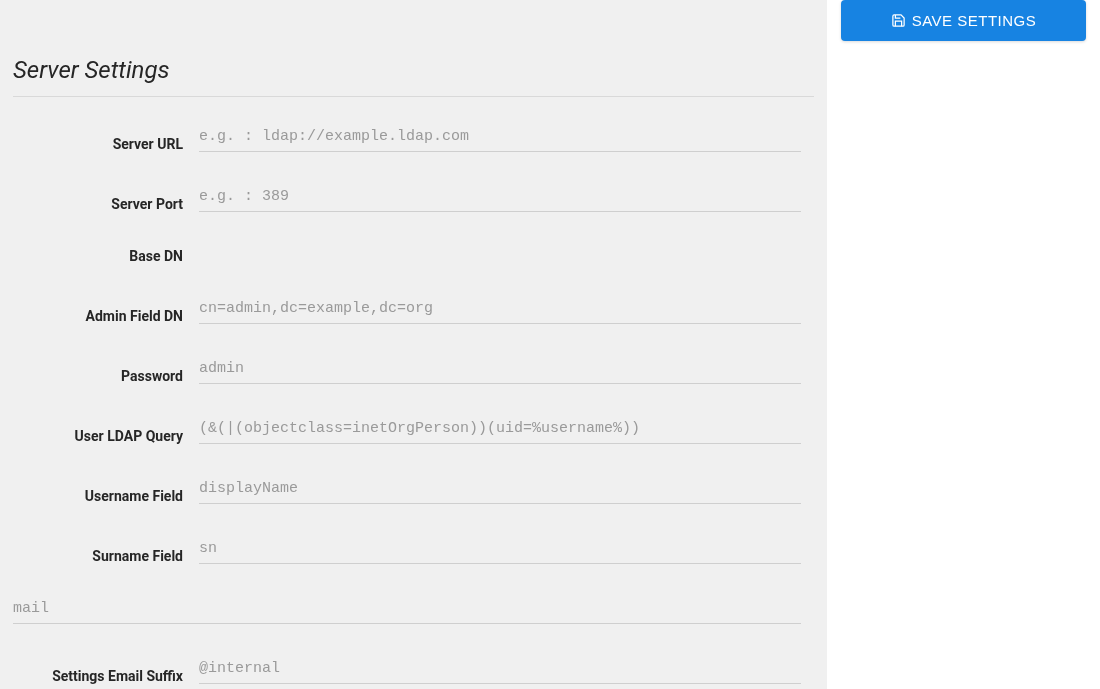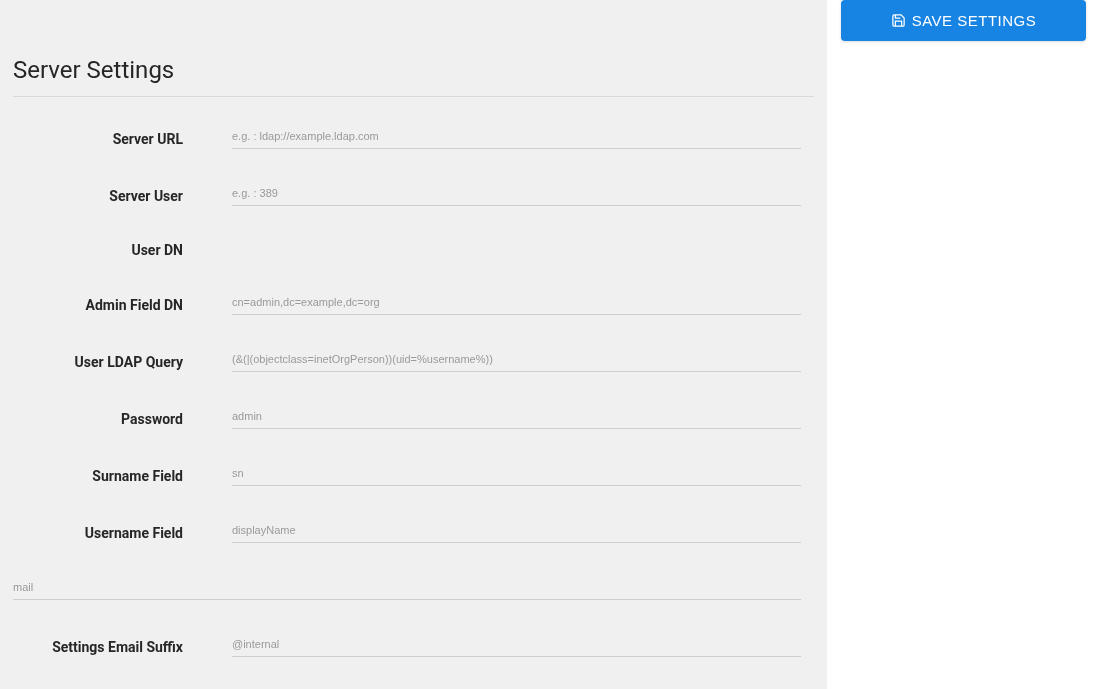--- a/index.html
+++ b/index.html
@@ -49,34 +49,34 @@
     .save-icon svg {
       width: 15px;
       height: 15px;
       display: block;
     }
     .section-title {
       font-size: 24px;
       font-weight: 400;
       color: #262626;
       padding: 56px 0 12px 13px;
+      font-style: italic;
     }
     .divider {
       height: 1px;
       background: #d9d9d9;
       margin: 0 13px 28px 13px;
     }
     .form {
       padding: 0 26px 0 13px;
     }
     .field-row {
       display: flex;
-      align-items: center;
+      align-items: flex-end;
       margin-bottom: 33px;
-      gap: 33px;
     }
     .field-row:last-child {
       margin-bottom: 0;
     }
     .field-label {
       width: 186px;
       text-align: right;
       padding-right: 16px;
       font-size: 14px;
       font-weight: 700;
@@ -84,25 +84,25 @@
       padding-top: 3px;
     }
     .field-input-wrap {
       flex: 1;
     }
     .field-input {
       width: 100%;
       border: none;
       border-bottom: 1px solid #cfcfcf;
       background: transparent;
-      font-size: 11px;
+      font-size: 15px;
       color: #a16207;
       padding: 2px 0 6px 0;
       outline: none;
-      font-family: Liberation Sans, sans-serif;
+      font-family: Liberation Mono, monospace;
     }
     .field-input::placeholder {
       color: #9a9a9a;
     }
   </style>
 </head>
 <body>
 
 <div class="container">
   <div class="main-panel">
@@ -112,62 +112,62 @@
     <div class="form">
 
       <div class="field-row">
         <div class="field-label">Server URL</div>
         <div class="field-input-wrap">
           <input class="field-input" type="text" placeholder="e.g. : ldap://example.ldap.com" style="">
         </div>
       </div>
 
       <div class="field-row">
-        <div class="field-label">Server User</div>
+        <div class="field-label">Server Port</div>
         <div class="field-input-wrap">
           <input class="field-input" type="text" placeholder="e.g. : 389" style="">
         </div>
       </div>
 
       <div class="field-row">
-        <div class="field-label">User DN</div>
+        <div class="field-label">Base DN</div>
       </div>
 
       <div class="field-row">
         <div class="field-label">Admin Field DN</div>
         <div class="field-input-wrap">
           <input class="field-input" type="text" placeholder="cn=admin,dc=example,dc=org" style="">
+        </div>
+      </div>
+
+      <div class="field-row">
+        <div class="field-label">Password</div>
+        <div class="field-input-wrap">
+          <input class="field-input" type="text" placeholder="admin" style="">
         </div>
       </div>
 
       <div class="field-row">
         <div class="field-label">User LDAP Query</div>
         <div class="field-input-wrap">
           <input class="field-input" type="text" placeholder="(&amp;(|(objectclass=inetOrgPerson))(uid=%username%))" style="">
         </div>
       </div>
 
       <div class="field-row">
-        <div class="field-label">Password</div>
+        <div class="field-label">Username Field</div>
         <div class="field-input-wrap">
-          <input class="field-input" type="text" placeholder="admin" style="">
+          <input class="field-input" type="text" placeholder="displayName" style="">
         </div>
       </div>
 
       <div class="field-row">
         <div class="field-label">Surname Field</div>
         <div class="field-input-wrap">
           <input class="field-input" type="text" placeholder="sn" style="">
-        </div>
-      </div>
-
-      <div class="field-row">
-        <div class="field-label">Username Field</div>
-        <div class="field-input-wrap">
-          <input class="field-input" type="text" placeholder="displayName" style="">
         </div>
       </div>
 
       <div class="field-row">
         <div class="field-input-wrap">
           <input class="field-input" type="text" placeholder="mail" style="">
         </div>
       </div>
 
       <div class="field-row">

